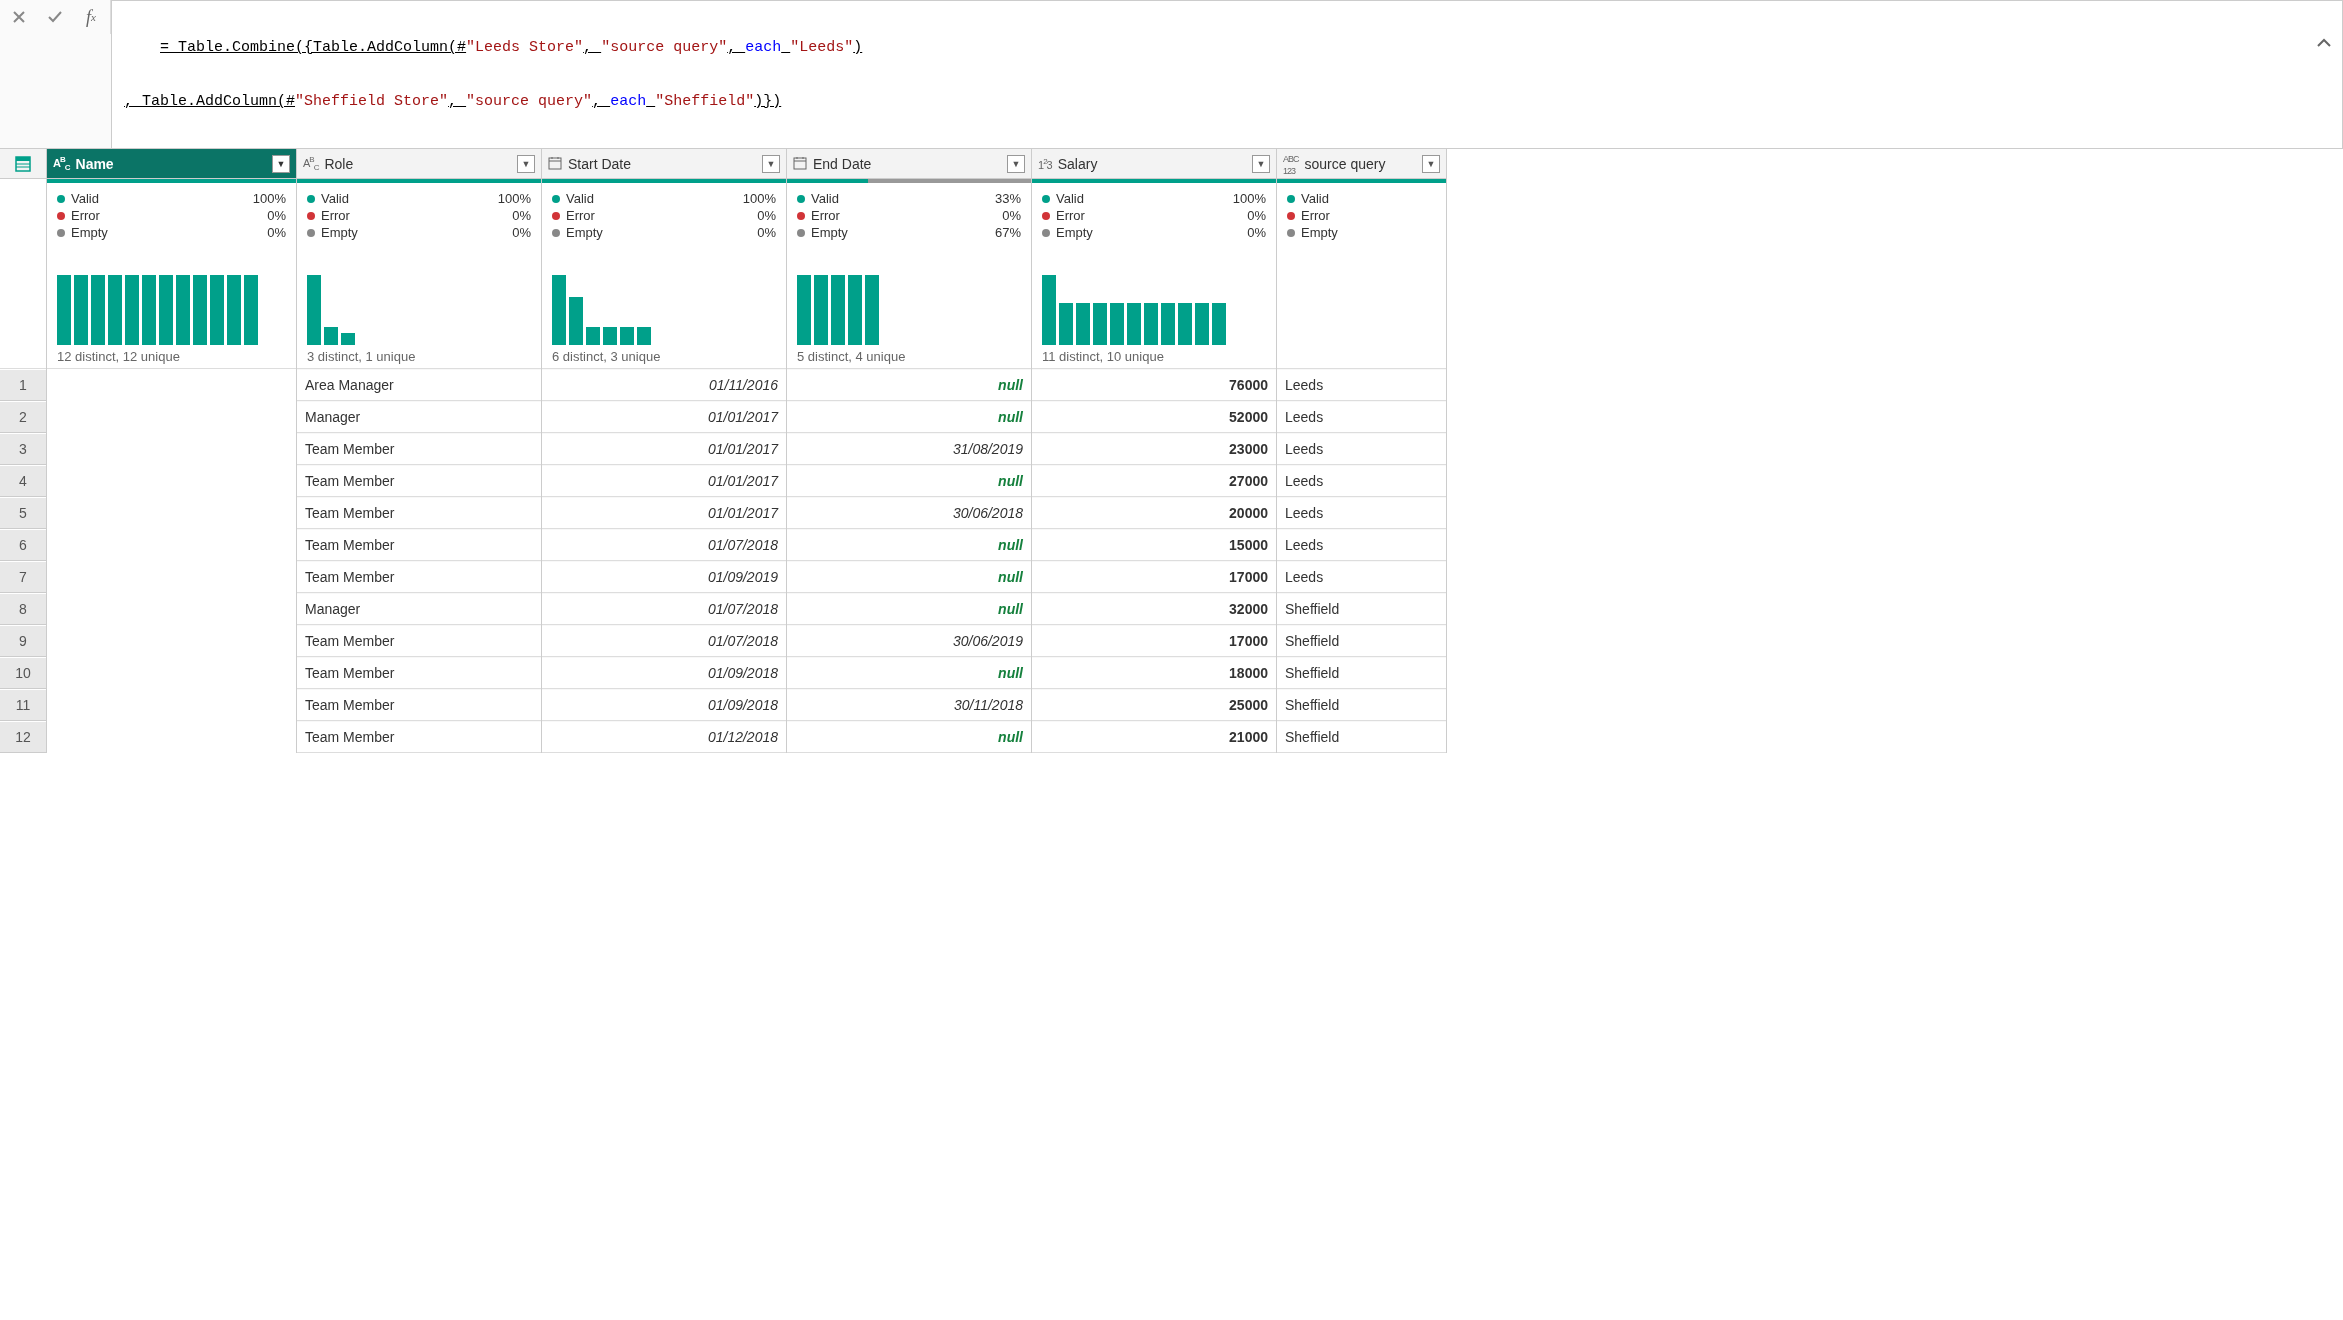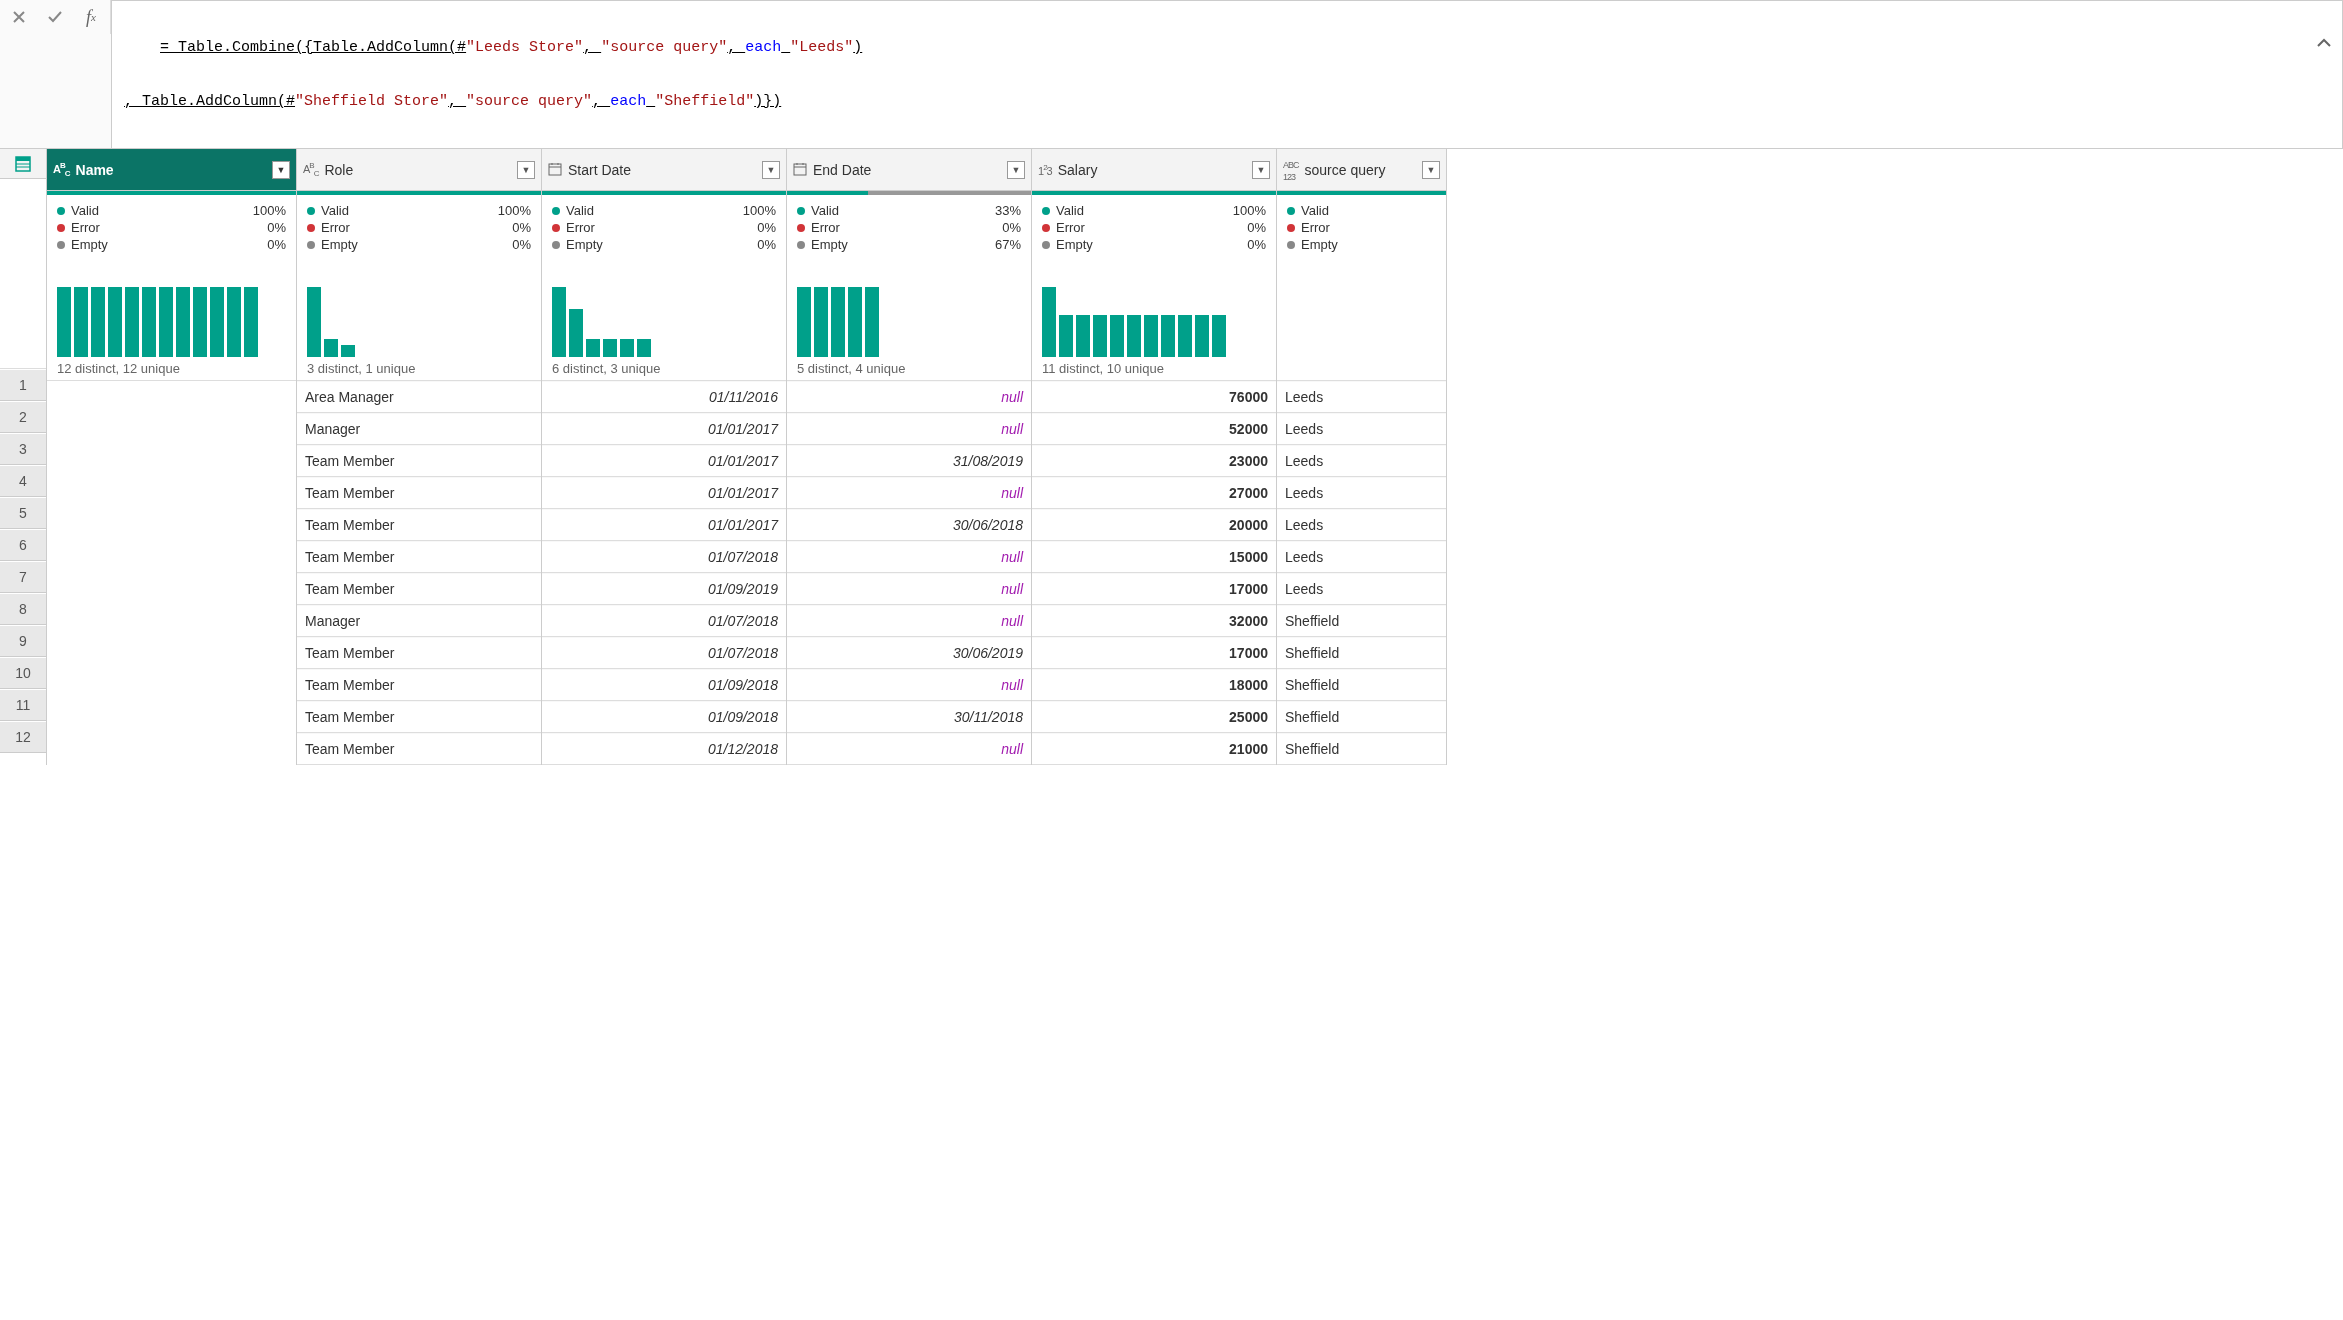--- a/index.html
+++ b/index.html
@@ -17,21 +17,21 @@
 .grid-wrap { display: flex; }
 .rownum-col { border-right: 1px solid #ccc; }
 .row-corner { width: 46px; height: 30px; border-bottom: 1px solid #ccc; display:flex; align-items:center; justify-content:center; background:#f3f3f3;}
 .row-corner svg { width:16px; height:16px;}
 .profile-spacer { height: 190px; border-bottom: 1px solid #ddd; background:#fff;}
 .rownum { width: 46px; height: 32px; display:flex; align-items:center; justify-content:center; background:#e8e8e8; border-bottom:1px solid #ccc; border-top:1px solid #fff; color:#555;}
 
 .data-area { flex:1; overflow:hidden;}
 .headers { display:flex; }
 .col { display:flex; flex-direction:column; border-right:1px solid #ccc;}
-.col-header { height:42px; display:flex; align-items:center; padding:0 6px 0 6px; border-bottom:1px solid #ccc; background:#f3f3f3; position:relative;}
+.col-header { height:30px; display:flex; align-items:center; padding:0 6px 0 6px; border-bottom:1px solid #ccc; background:#f3f3f3; position:relative;}
 .col-header.selected { background:#0b7466; color:#fff; font-weight:600;}
 .col-header.selected .type-icon { color:#fff;}
 .type-icon { font-size:11px; color:#666; margin-right:6px; letter-spacing:-1px;}
 .type-icon sup{font-size:8px;}
 .dropdown-btn { margin-left:auto; width:18px; height:18px; border:1px solid #999; background:#fff; display:flex; align-items:center; justify-content:center; font-size:9px; color:#555;}
 .col-header.selected .dropdown-btn{ background:#fff; color:#333;}
 .quality-bar{height:4px; display:flex;}
 .quality-bar .q-valid{background:#00a08a;}
 .quality-bar .q-error{background:#d13438;}
 .quality-bar .q-empty{background:#999;}
@@ -43,21 +43,21 @@
 .dot.error{background:#d13438;}
 .dot.empty{background:#888;}
 .stat-left{display:flex;align-items:center;}
 .histogram{flex:1; display:flex; align-items:flex-end; gap:3px; margin:10px 0 4px 0; height:70px;}
 .histogram .bar{background:#00a08a; width:14px;}
 .distinct-label{color:#666; font-size:13px;}
 
 .cells{}
 .cell{height:32px; display:flex; align-items:center; padding:0 8px; border-bottom:1px solid #ddd; border-top:1px solid #f8f8f8;}
 .cell.right{justify-content:flex-end;font-weight:bold;}
-.cell .null{color:#a21caf; font-style:italic;}
+.cell .null{color:#15803d; font-style:italic;font-weight:bold;}
 .cell.date{justify-content:flex-end; font-style:italic;}
 
 </style>
 </head>
 <body>
 
 <div class="formula-bar">
   <div class="formula-controls">
     <div class="icon-btn">
       <svg viewBox="0 0 16 16" width="16" height="16">

